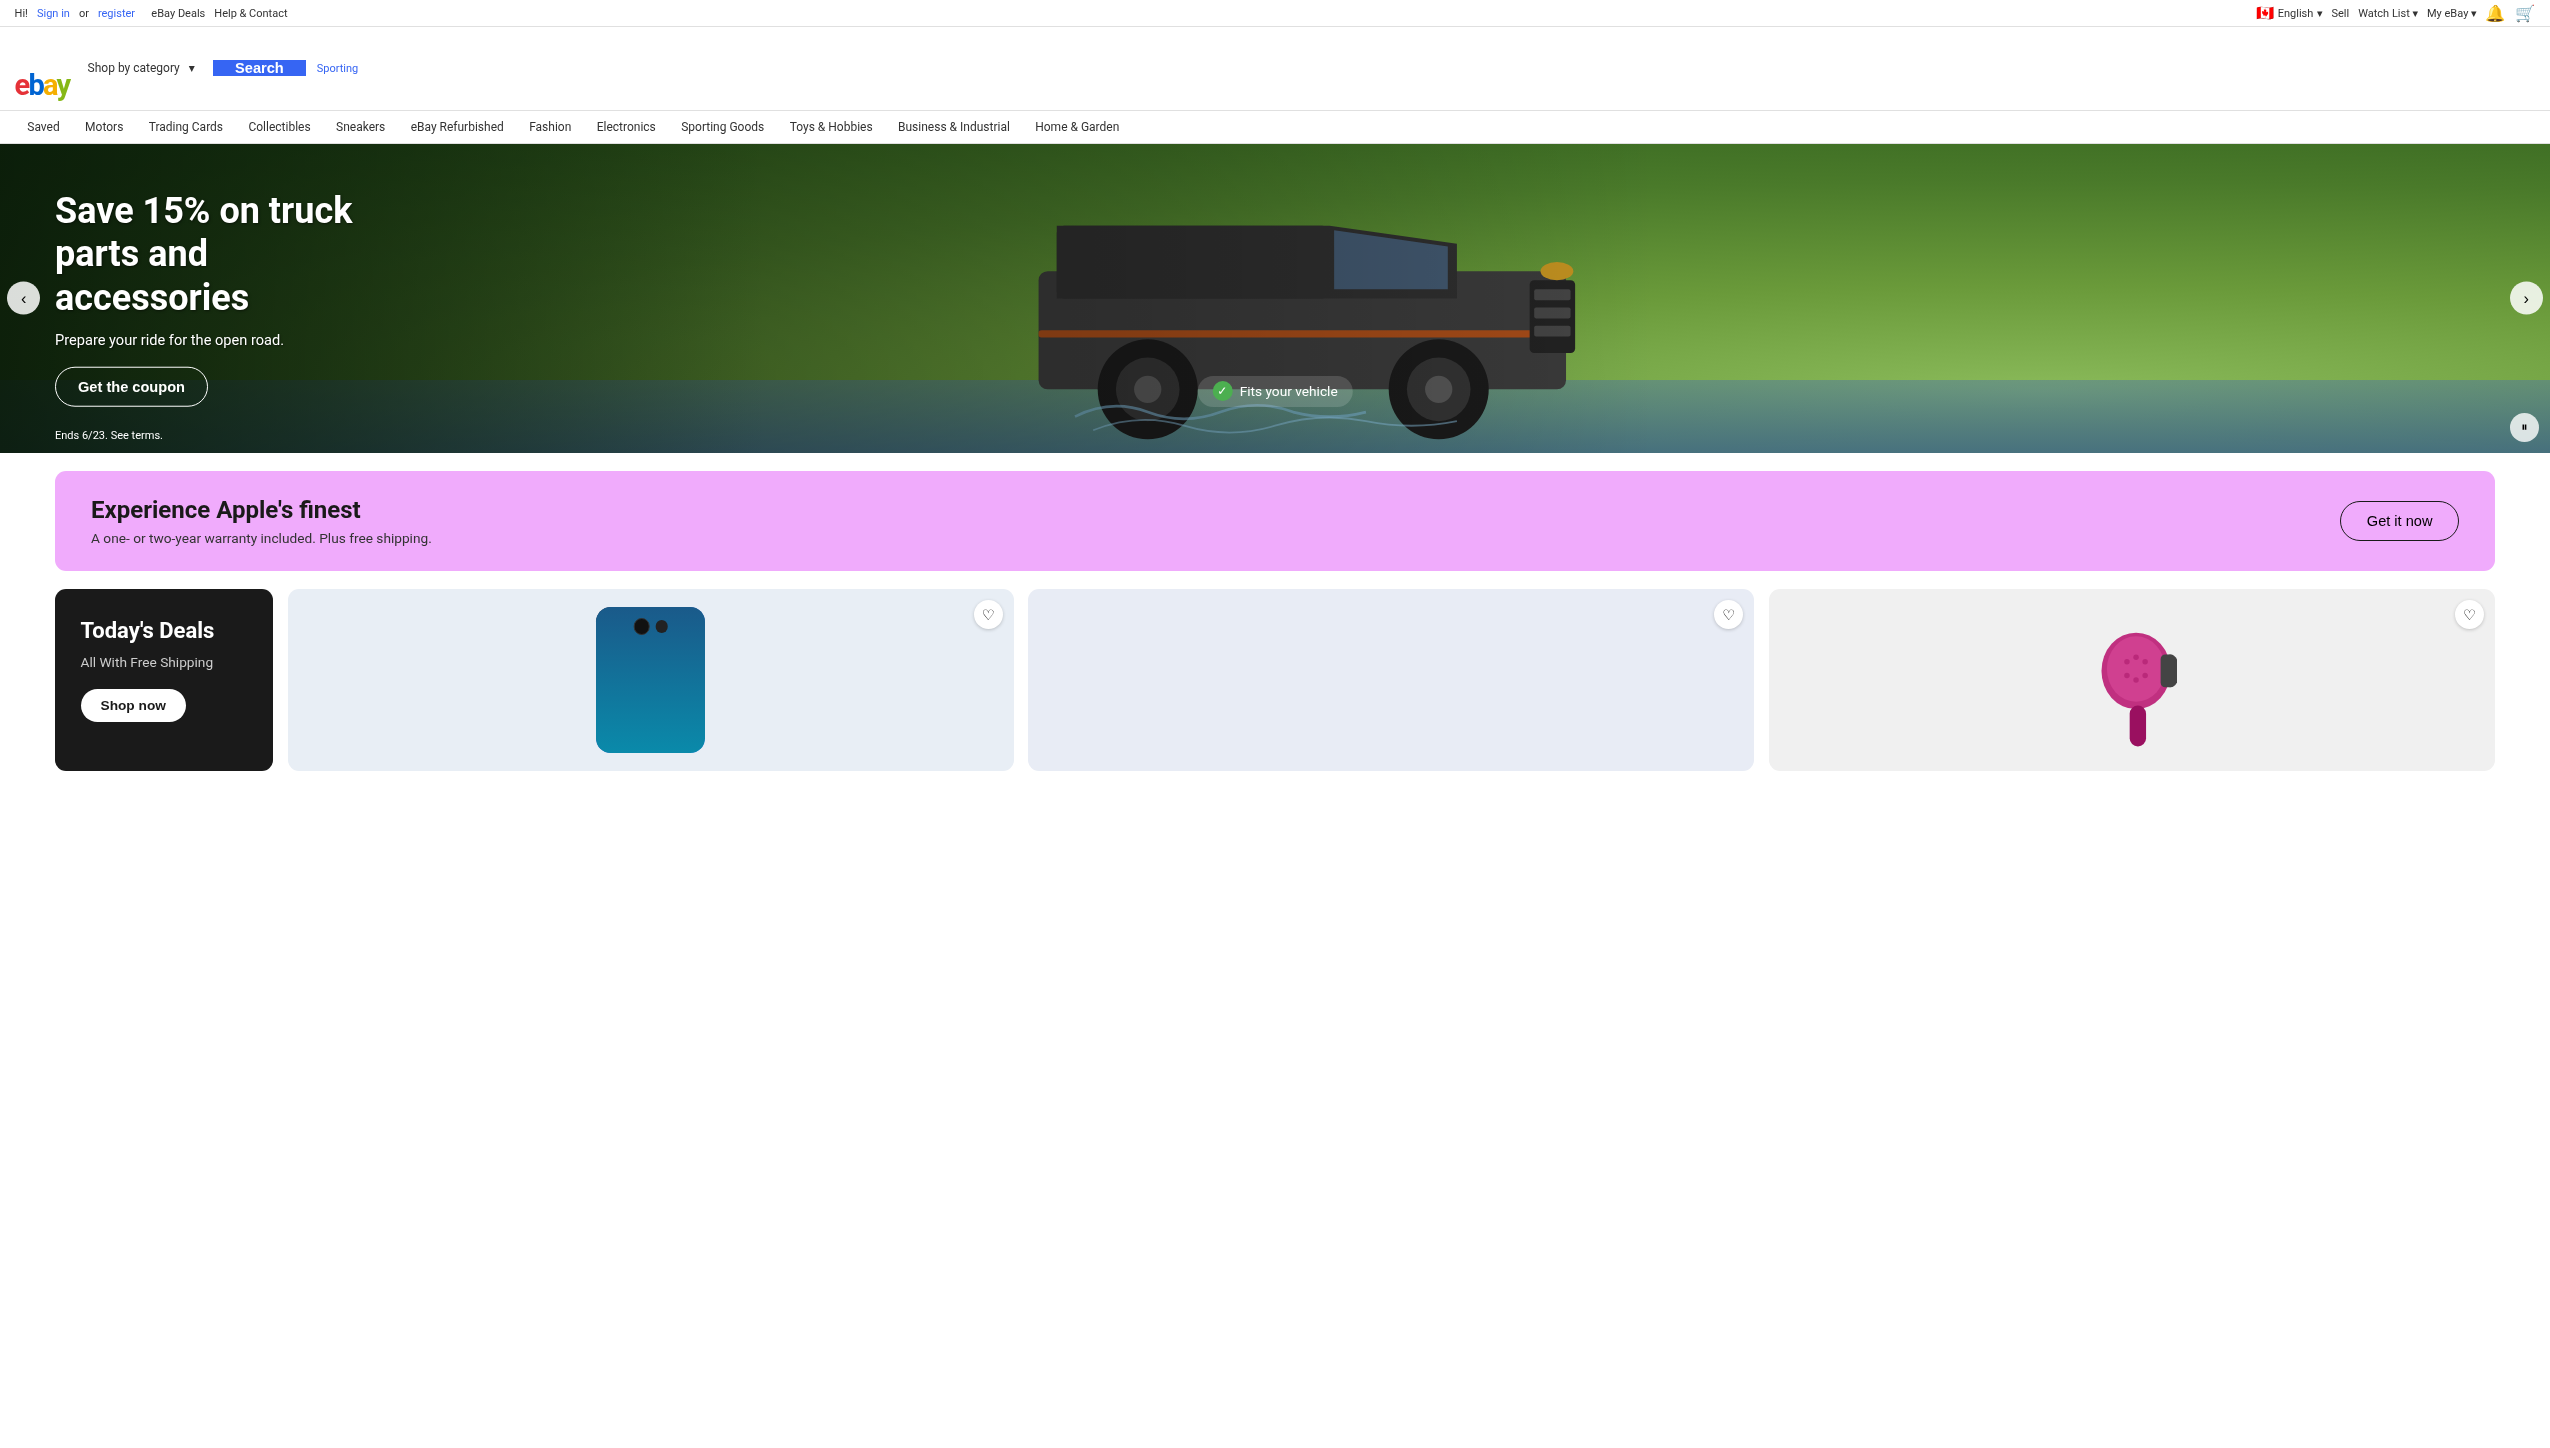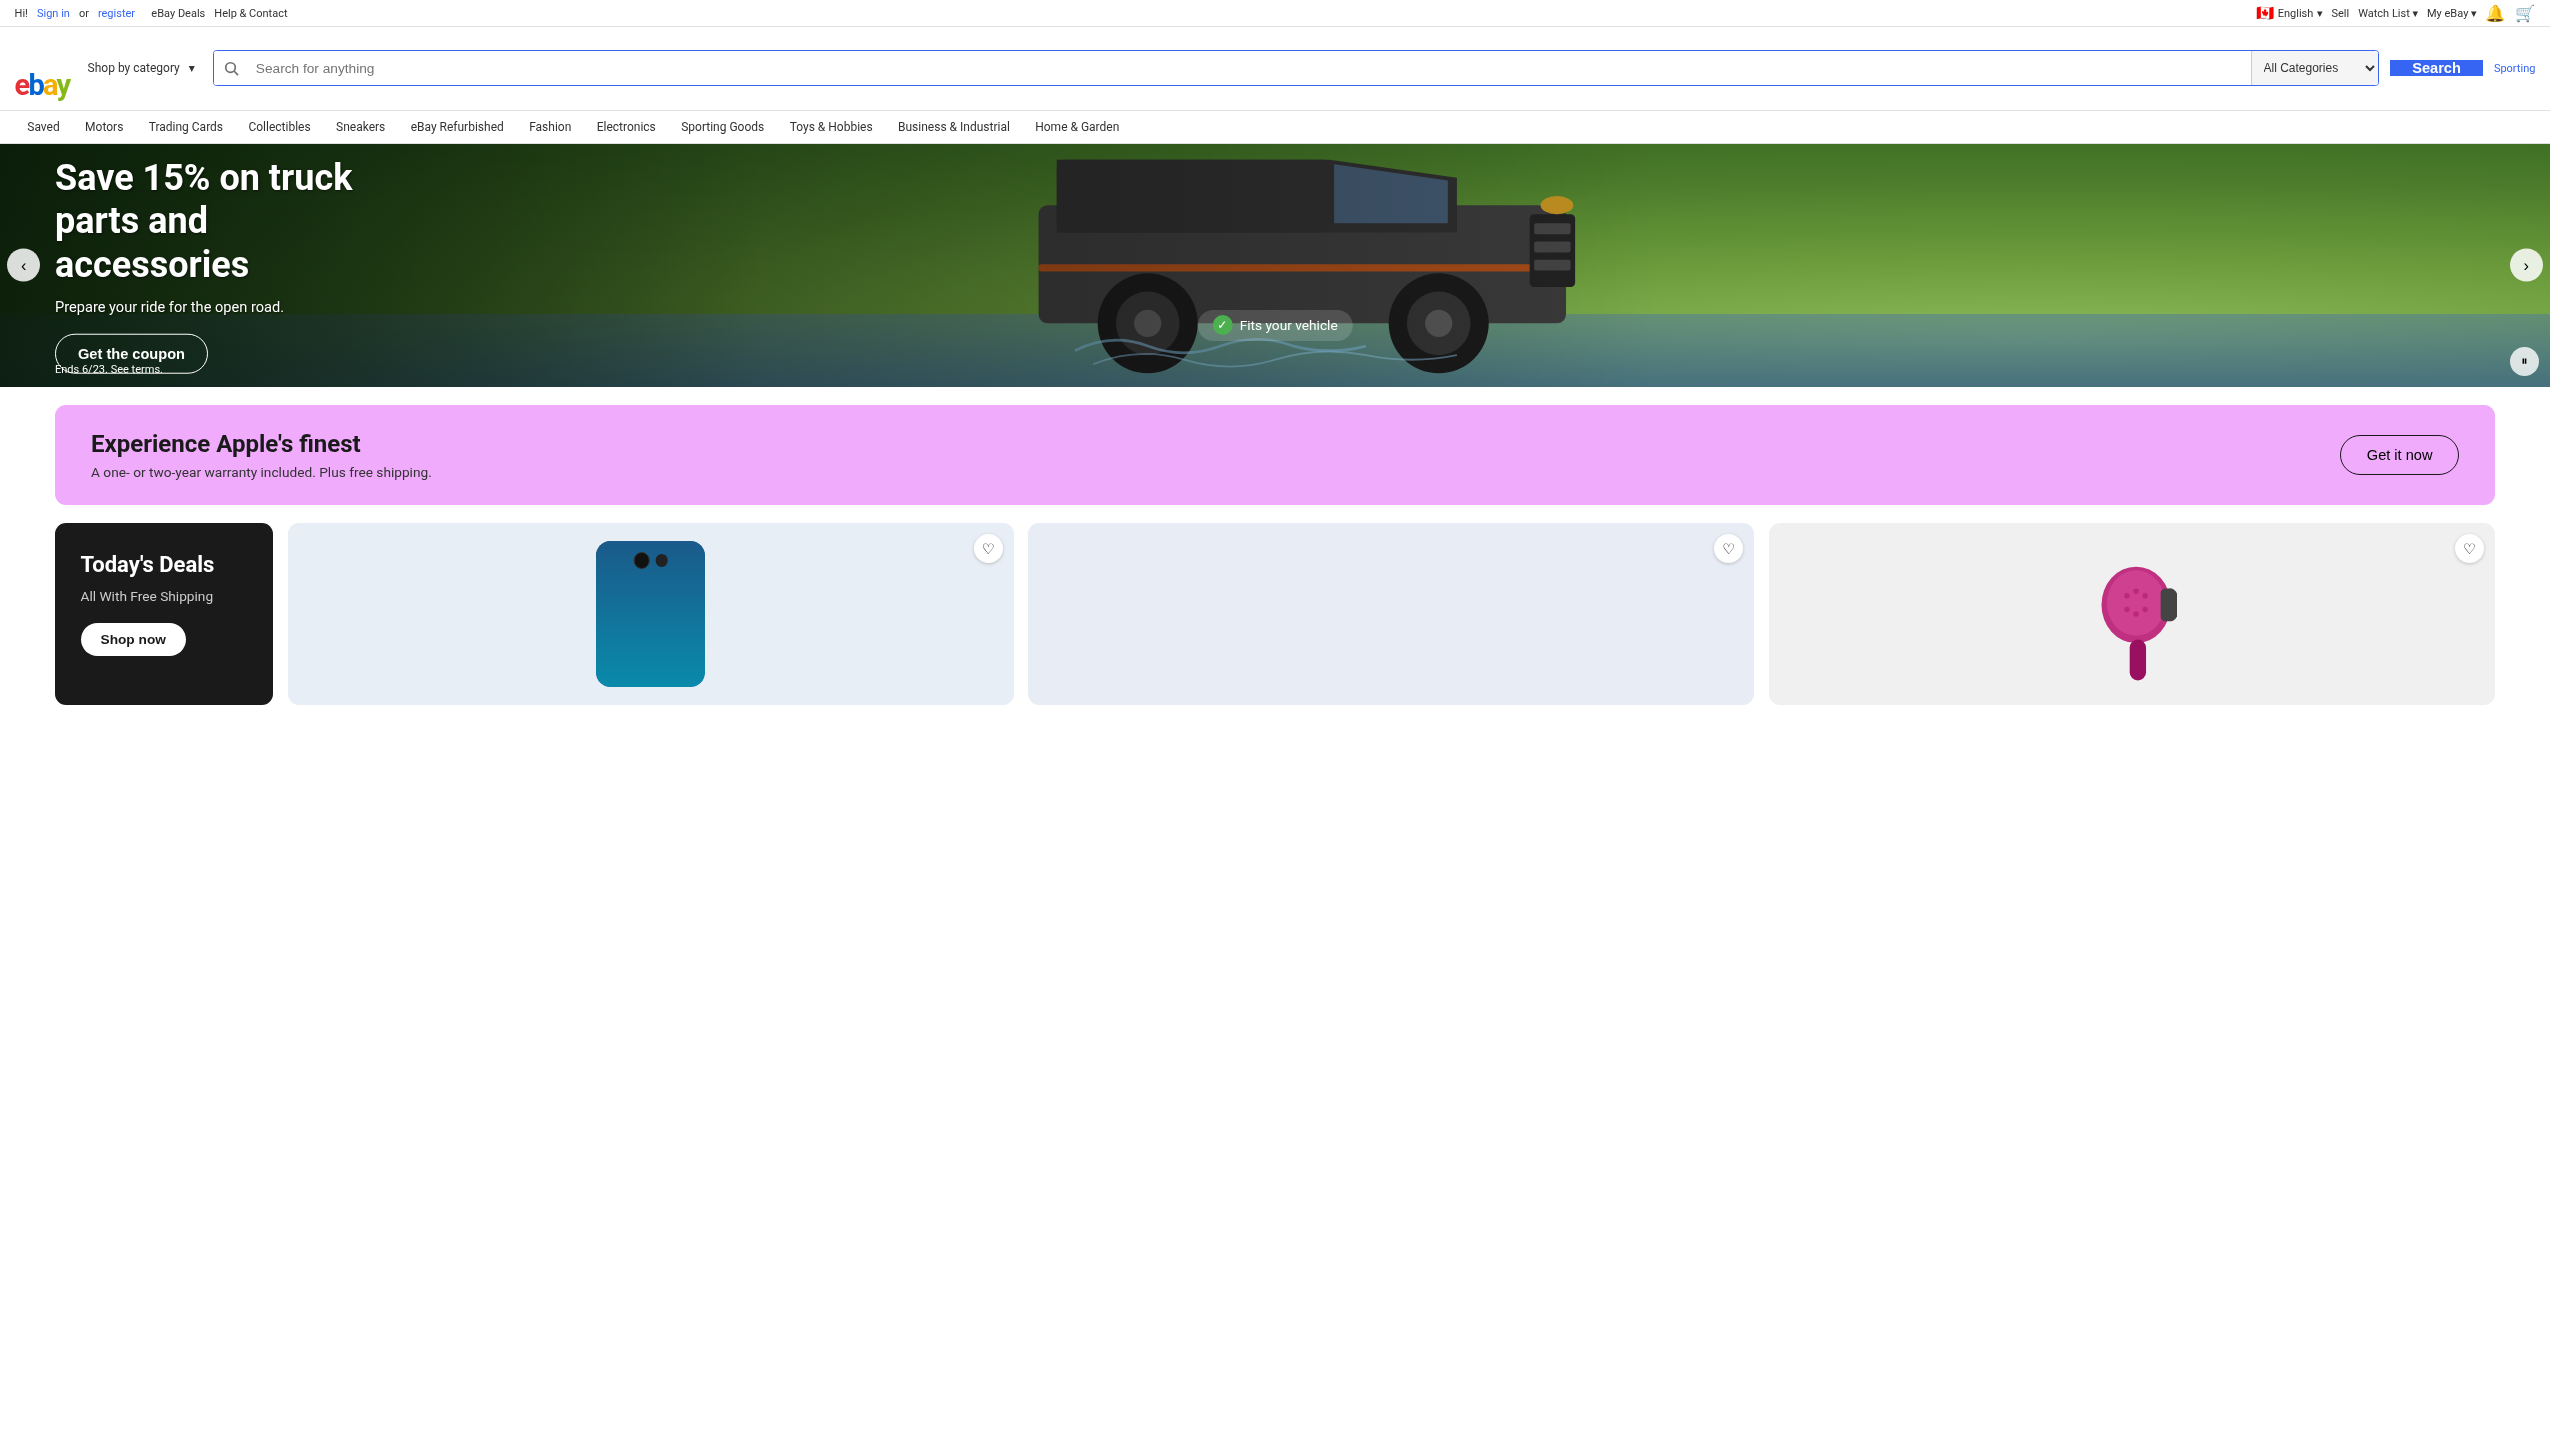--- a/index.html
+++ b/index.html
@@ -30,21 +30,21 @@
     .search-input { flex: 1; border: none; outline: none; font-size: 13.7px; padding: 0 7.3px; color: #333; }
     .category-select { border: none; border-left: 0.9px solid #ccc; background: #f5f5f5; padding: 0 7.3px; font-size: 12px; color: #333; cursor: pointer; min-width: 127px; }
     .search-btn { background: #3665f3; color: #fff; border: none; padding: 0 22px; font-size: 14.6px; font-weight: 600; cursor: pointer; white-space: nowrap; }
     .advanced-link { font-size: 11px; color: #3665f3; cursor: pointer; text-decoration: none; white-space: nowrap; }
 
     
     .nav { display: flex; align-items: center; gap: 0; padding: 0 14.6px; border-bottom: 0.9px solid #e0e0e0; overflow: hidden; }
     .nav-item { padding: 9px 12.7px; font-size: 12px; color: #333; cursor: pointer; white-space: nowrap; text-decoration: none; }
 
     
-    .hero { position: relative; width: 100%; height: 243px; overflow: hidden; background: linear-gradient(135deg, #2a4a2a 0%, #4a7a3a 40%, #6a9a5a 70%, #8aba7a 100%); }
+    .hero { position: relative; width: 100%; height: 309px; overflow: hidden; background: linear-gradient(135deg, #2a4a2a 0%, #4a7a3a 40%, #6a9a5a 70%, #8aba7a 100%); }
 
     .hero-content { position: absolute; left: 55px; top: 50%; transform: translateY(-50%); color: #fff; z-index: 2; }
     .hero-title { font-size: 36px; font-weight: 700; line-height: 1.2; max-width: 346px; text-shadow: 0.9px 0.9px 2.7px rgba(0,0,0,0.5); }
     .hero-sub { font-size: 14.6px; margin: 11px 0 18px; text-shadow: 0.9px 0.9px 1.8px rgba(0,0,0,0.5); }
     .hero-btn { background: transparent; color: #fff; border: 1.8px solid #fff; padding: 11px 22px; border-radius: 22px; font-size: 14.6px; font-weight: 600; cursor: pointer; }
     .hero-ends { position: absolute; bottom: 11px; left: 55px; color: #fff; font-size: 11px; z-index: 2; }
 
     .hero-fits { position: absolute; bottom: 46px; left: 50%; transform: translateX(-50%); display: flex; align-items: center; gap: 7.3px; background: rgba(255,255,255,0.15); border-radius: 18px; padding: 5.5px 14.6px; color: #fff; font-size: 13.7px; z-index: 2; }
     .fits-check { width: 20px; height: 20px; background: #4caf50; border-radius: 50%; display: flex; align-items: center; justify-content: center; font-size: 12px; }
 
@@ -120,32 +120,20 @@
 
 <div class="header">
   <div class="logo">
     <span class="logo-text">
       <span class="logo-r">e</span><span class="logo-e1">b</span><span class="logo-b">a</span><span class="logo-a">y</span>
     </span>
   </div>
   <div class="shop-by">
     <span>Shop by category</span>
     <span>▾</span>
-  </div>
-  <div class="search-bar">
-    <div class="search-icon-wrap">
-      <svg width="16.4" height="16.4" viewBox="0 0 24 24" fill="none" stroke="#707070" stroke-width="2.5">
-          <circle cx="11" cy="11" r="7"></circle>
-          <line x1="16.5" y1="16.5" x2="22" y2="22"></line>
-        </svg>
-    </div>
-    <input class="search-input" type="text" placeholder="Search for anything" style="">
-    <select class="category-select">
-      <option>All Categories</option>
-    </select>
   </div>
   <button class="search-btn">Search</button>
   <a class="advanced-link" href="#">Sporting</a>
 </div>
 
 <nav class="nav">
   <a class="nav-item">Saved</a>
   <a class="nav-item">Motors</a>
   <a class="nav-item">Trading Cards</a>
   <a class="nav-item">Collectibles</a>

